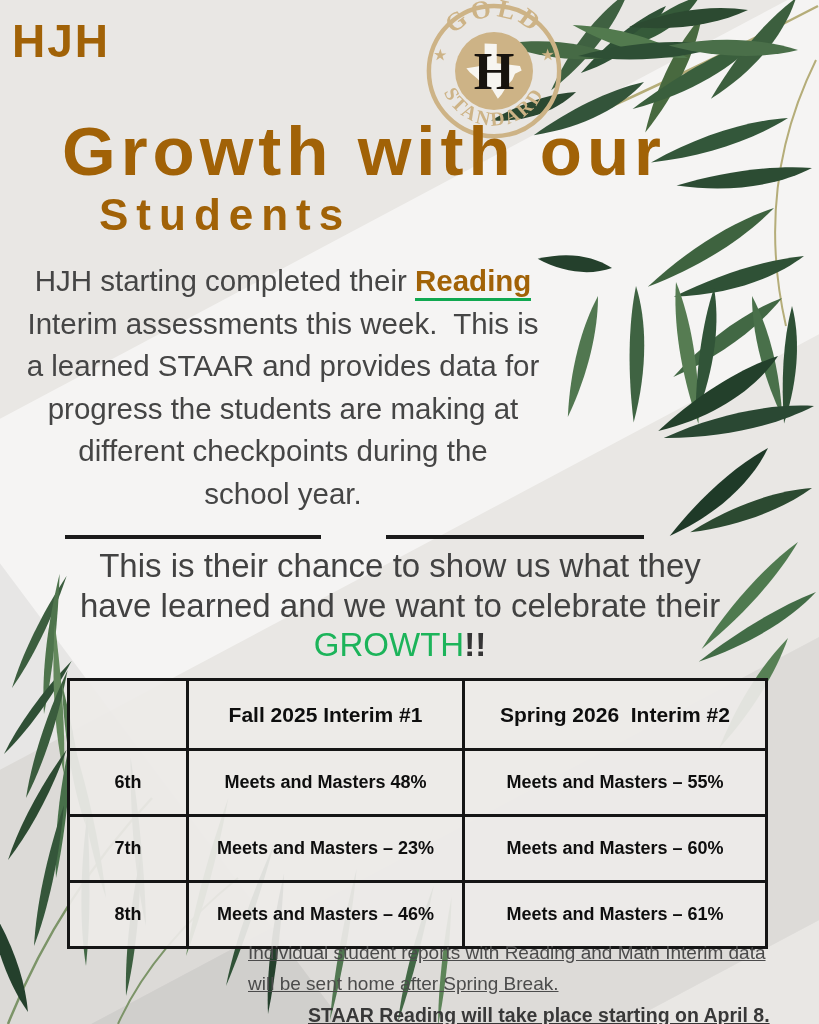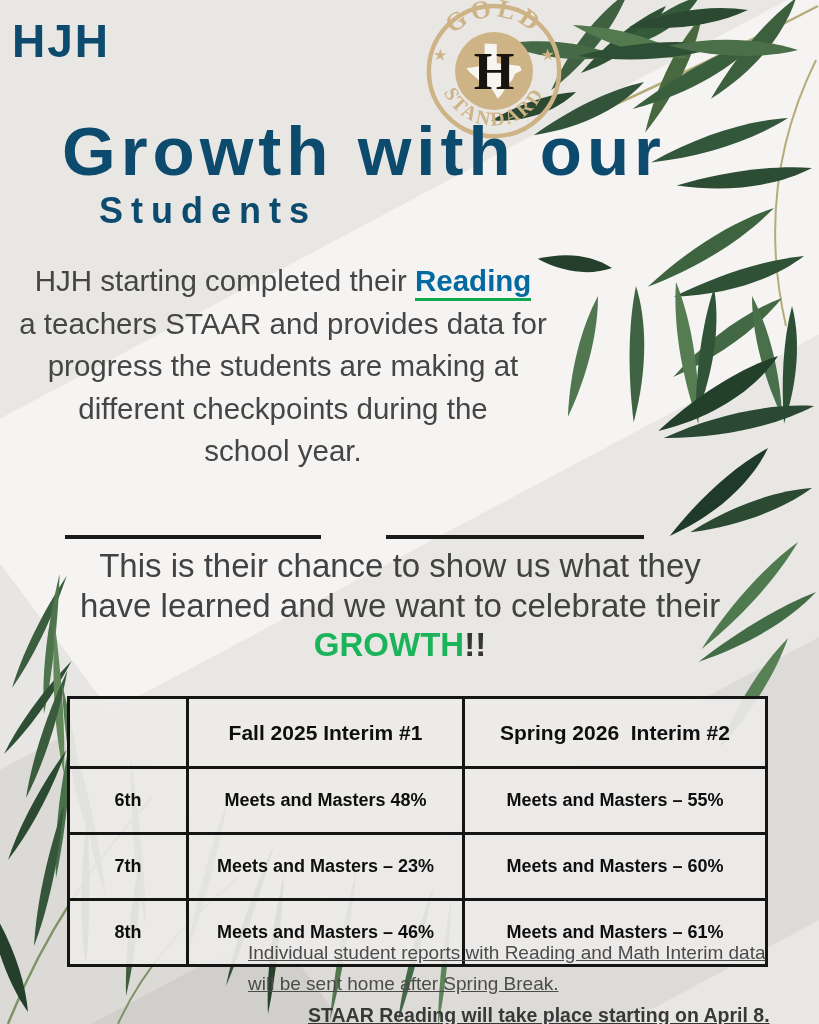--- a/index.html
+++ b/index.html
@@ -15,38 +15,38 @@
   .corner-dark{position:absolute;inset:0;background:rgba(0,0,0,0.055);
     clip-path:polygon(0 55%,42% 100%,0 100%);pointer-events:none;}
   .foliage{position:absolute;inset:0;width:819px;height:1024px;}
   .badge{position:absolute;left:421px;top:0;width:148px;height:148px;}
   .badge text{font-family:"Liberation Serif","DejaVu Serif",serif;font-weight:700;}
   .btxt{fill:#cdb386;font-size:26px;letter-spacing:4px;}
   .btxt2{fill:#cdb386;font-size:20px;letter-spacing:2.5px;}
   .bstar{fill:#cdb386;font-size:14px;}
   .bletter{fill:#17130e;font-size:53px;}
   .content{position:absolute;inset:0;}
-  .title-line{position:absolute;font-weight:700;color:#0c4a6e;white-space:pre;}
+  .title-line{position:absolute;font-weight:700;color:#a16207;white-space:pre;}
   .t1{left:12px;top:14px;font-size:46px;letter-spacing:2px;}
   .t2{left:34px;top:70px;font-size:55px;letter-spacing:2px;}
   .t3{left:62px;top:112px;font-size:69px;letter-spacing:5px;}
-  .t4{left:99px;top:190px;font-size:36px;letter-spacing:8px;}
+  .t4{left:99px;top:190px;font-size:44px;letter-spacing:8px;}
   .intro{position:absolute;top:260px;left:0;width:566px;text-align:center;
     font-size:29.5px;line-height:42.5px;color:#454545;}
   .intro div{white-space:pre;}
-  .reading-link{color:#0369a1;font-weight:700;border-bottom:3px solid #10a850;padding-bottom:1px;}
+  .reading-link{color:#a16207;font-weight:700;border-bottom:3px solid #10a850;padding-bottom:1px;}
   .divider{position:absolute;height:4px;background:#1b1b1b;top:535px;}
   .d1{left:65px;width:256px;}
   .d2{left:386px;width:258px;}
   .callout{position:absolute;top:546px;left:55px;width:690px;text-align:center;
     font-size:33px;line-height:39.5px;color:#424242;}
   .callout div{white-space:pre;}
-  .growth{color:#1cb45a;font-weight:700;}
+  .growth{color:#1cb45a;font-weight:400;}
   .bangs{font-weight:700;color:#353535;}
-  .scores{position:absolute;left:67px;top:696px;border-collapse:collapse;}
+  .scores{position:absolute;left:67px;top:678px;border-collapse:collapse;}
   .scores td,.scores th{border:3px solid #151515;background:rgba(237,235,232,0.93);
     text-align:center;vertical-align:middle;font-weight:700;color:#0e0e0e;white-space:pre;}
   .scores .hrow th{height:65px;font-size:21px;}
   .scores .hrow td{height:65px;}
   .scores tr td{height:61px;font-size:18px;}
   .col-grade{width:114px;font-size:19px;}
   .col-fall{width:271px;}
   .col-spring{width:298px;}
   .footer{position:absolute;left:248px;top:938px;width:565px;
     font-size:19px;line-height:30.5px;color:#4b4b4b;}
@@ -149,21 +149,22 @@
   </svg>
 
   <div class="content">
 
     <div class="title-line t1">HJH</div>
     <div class="title-line t3">Growth with our</div>
     <div class="title-line t4">Students</div>
 
     <div class="intro">
       <div><span>HJH starting completed their </span><span class="reading-link">Reading</span></div>
-      <div>a teachers STAAR and provides data for</div>
+      <div>Interim assessments this week.  This is</div>
+      <div>a learned STAAR and provides data for</div>
       <div>progress the students are making at</div>
       <div>different checkpoints during the</div>
       <div>school year.</div>
     </div>
 
     <div class="divider d1"></div>
     <div class="divider d2"></div>
 
     <div class="callout">
       <div>This is their chance to show us what they</div>

